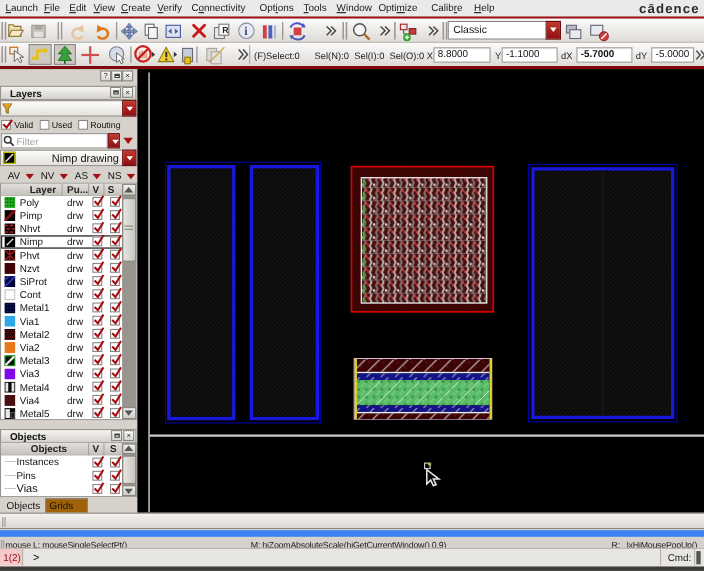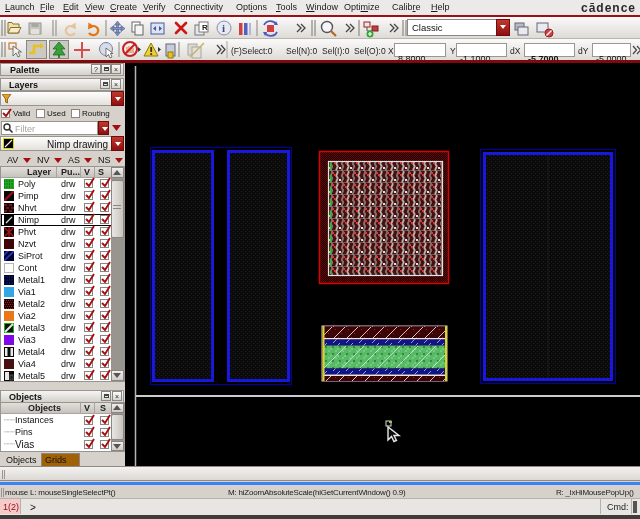--- a/index.html
+++ b/index.html
@@ -8,41 +8,41 @@
 .abs { position:absolute; }
 
 #menubar { left:0; top:0; width:640px; height:15px; background:#eceae8; font-size:9px; color:#1a1a1a; }
 #menubar span.mi { position:absolute; top:2px; }
 #menubar u { text-decoration:underline; }
 #redline1 { left:0; top:15px; width:640px; height:2px; background:#9b1014; }
 
 #tb1 { left:0; top:17px; width:640px; height:22px; background:linear-gradient(#fbfafa,#dedbd6); border-bottom:1px solid #b8b4ae; }
 #tb2 { left:0; top:39px; width:640px; height:21px; background:linear-gradient(#fbfafa,#dedbd6); }
 #redline2 { left:0; top:60px; width:640px; height:3px; background:#7e0a0e; }
-.tfield { background:#fff; border:1px solid #9a978f; font-size:9px; color:#111; padding:10px 0 0 3px; height:14px; }
+.tfield { background:#fff; border:1px solid #9a978f; font-size:9px; color:#111; padding:0 0 0 3px; height:14px; }
 .tlabel { font-size:8.5px; color:#222; top:46px; white-space:nowrap; }
 
 #palette { left:0; top:63px; width:125px; height:403px; background:#d6d2cb; }
 .titlebar { background:linear-gradient(#f6f5f4,#d4d1cb); border:1px solid #989590; font-weight:bold; font-size:9px; color:#111; }
 .tbtn { position:absolute; width:10px; height:10px; background:linear-gradient(#fdfdfd,#d8d5d0); border:1px solid #8a8782; font-size:7px; text-align:center; line-height:9px; color:#222; }
 .redbtn { background:linear-gradient(#c0392b,#8e0e12); border:1px solid #6f0a0d; }
 .redbtn:after { content:""; position:absolute; left:3px; top:5px; border-left:3px solid transparent; border-right:3px solid transparent; border-top:4px solid #fff; }
 .combo { background:linear-gradient(#fdfdfc,#e4e1dc); border:1px solid #989590; }
 .cb { width:9px; height:9px; background:#fff; border:1px solid #8a8782; position:absolute; }
 
 #laytable { left:0; top:103px; width:125px; height:216px; background:#fff; border:1px solid #989590; overflow:hidden; font-size:10px; }
 .lrow { position:absolute; left:0; width:112px; height:12px; }
 .lrow .nm { position:absolute; left:17px; top:1px; font-size:9px; color:#111; }
 .lrow .drw { position:absolute; left:60px; top:1px; font-size:9px; color:#111; }
 .sw { position:absolute; left:3px; top:1px; width:10px; height:10px; }
 
 #canvas { left:125px; top:63px; width:515px; height:403px; background:#000; }
 
 #dockstrip { left:0; top:466px; width:640px; height:15px; background:linear-gradient(#f3f2f0,#dcd9d4); border-top:1px solid #8e8b86; border-bottom:1px solid #8e8b86; }
-#statusbar { left:0; top:482px; width:640px; height:16px; background:#d6d2cb; font-size:8px; letter-spacing:-0.2px; color:#222; border-top:3px solid #3b82f6; }
+#statusbar { left:0; top:482px; width:640px; height:16px; background:#d6d2cb; font-size:8px; letter-spacing:-0.2px; color:#222; border-top:6px solid #3b82f6; }
 #cmdrow { left:0; top:498px; width:640px; height:17px; background:#e8e6e3; border-top:1px solid #b5b2ac; }
 #bottomedge { left:0; top:515px; width:640px; height:4px; background:#3f3d3a; }
 </style>
 </head>
 <body>
 
 <div id="menubar" class="abs">
   <span class="mi" style="left:5px"><u>L</u>aunch</span>
   <span class="mi" style="left:40px"><u>F</u>ile</span>
   <span class="mi" style="left:63px"><u>E</u>dit</span>
@@ -230,21 +230,20 @@
   <svg class="abs" style="left:632px; top:5px;" width="10" height="12">
       <g stroke="#444" stroke-width="1.2" fill="none">
         <path d="M1,2 l3.5,4 l-3.5,4 M5,2 l3.5,4 l-3.5,4"></path>
       </g>
     </svg>
 </div>
 <div id="redline2" class="abs"></div>
 
 <div id="palette" class="abs">
 
-  <div class="abs titlebar" style="left:0; top:0; width:124px; height:13px; padding:1px 0 0 9px;">Palette</div>
   <div class="tbtn" style="left:91px; top:1px;">?</div>
   <div class="tbtn" style="left:101px; top:1px;">
       <span style="display:block; margin:2px auto 0; width:5px; height:4px; border:1px solid #444; border-top-width:2px;"></span>
     </div>
   <div class="tbtn" style="left:111px; top:1px;">×</div>
 
   <div class="abs titlebar" style="left:0; top:15px; width:124px; height:13px; padding:1px 0 0 8px;">Layers</div>
   <div class="tbtn" style="left:100px; top:16px;">
       <span style="display:block; margin:2px auto 0; width:5px; height:4px; border:1px solid #444; border-top-width:2px;"></span>
     </div>

